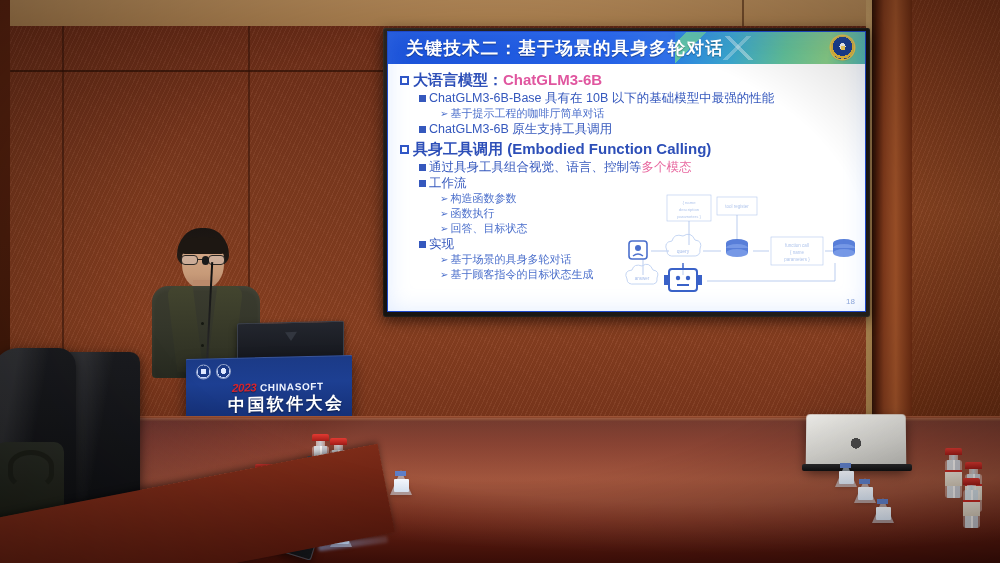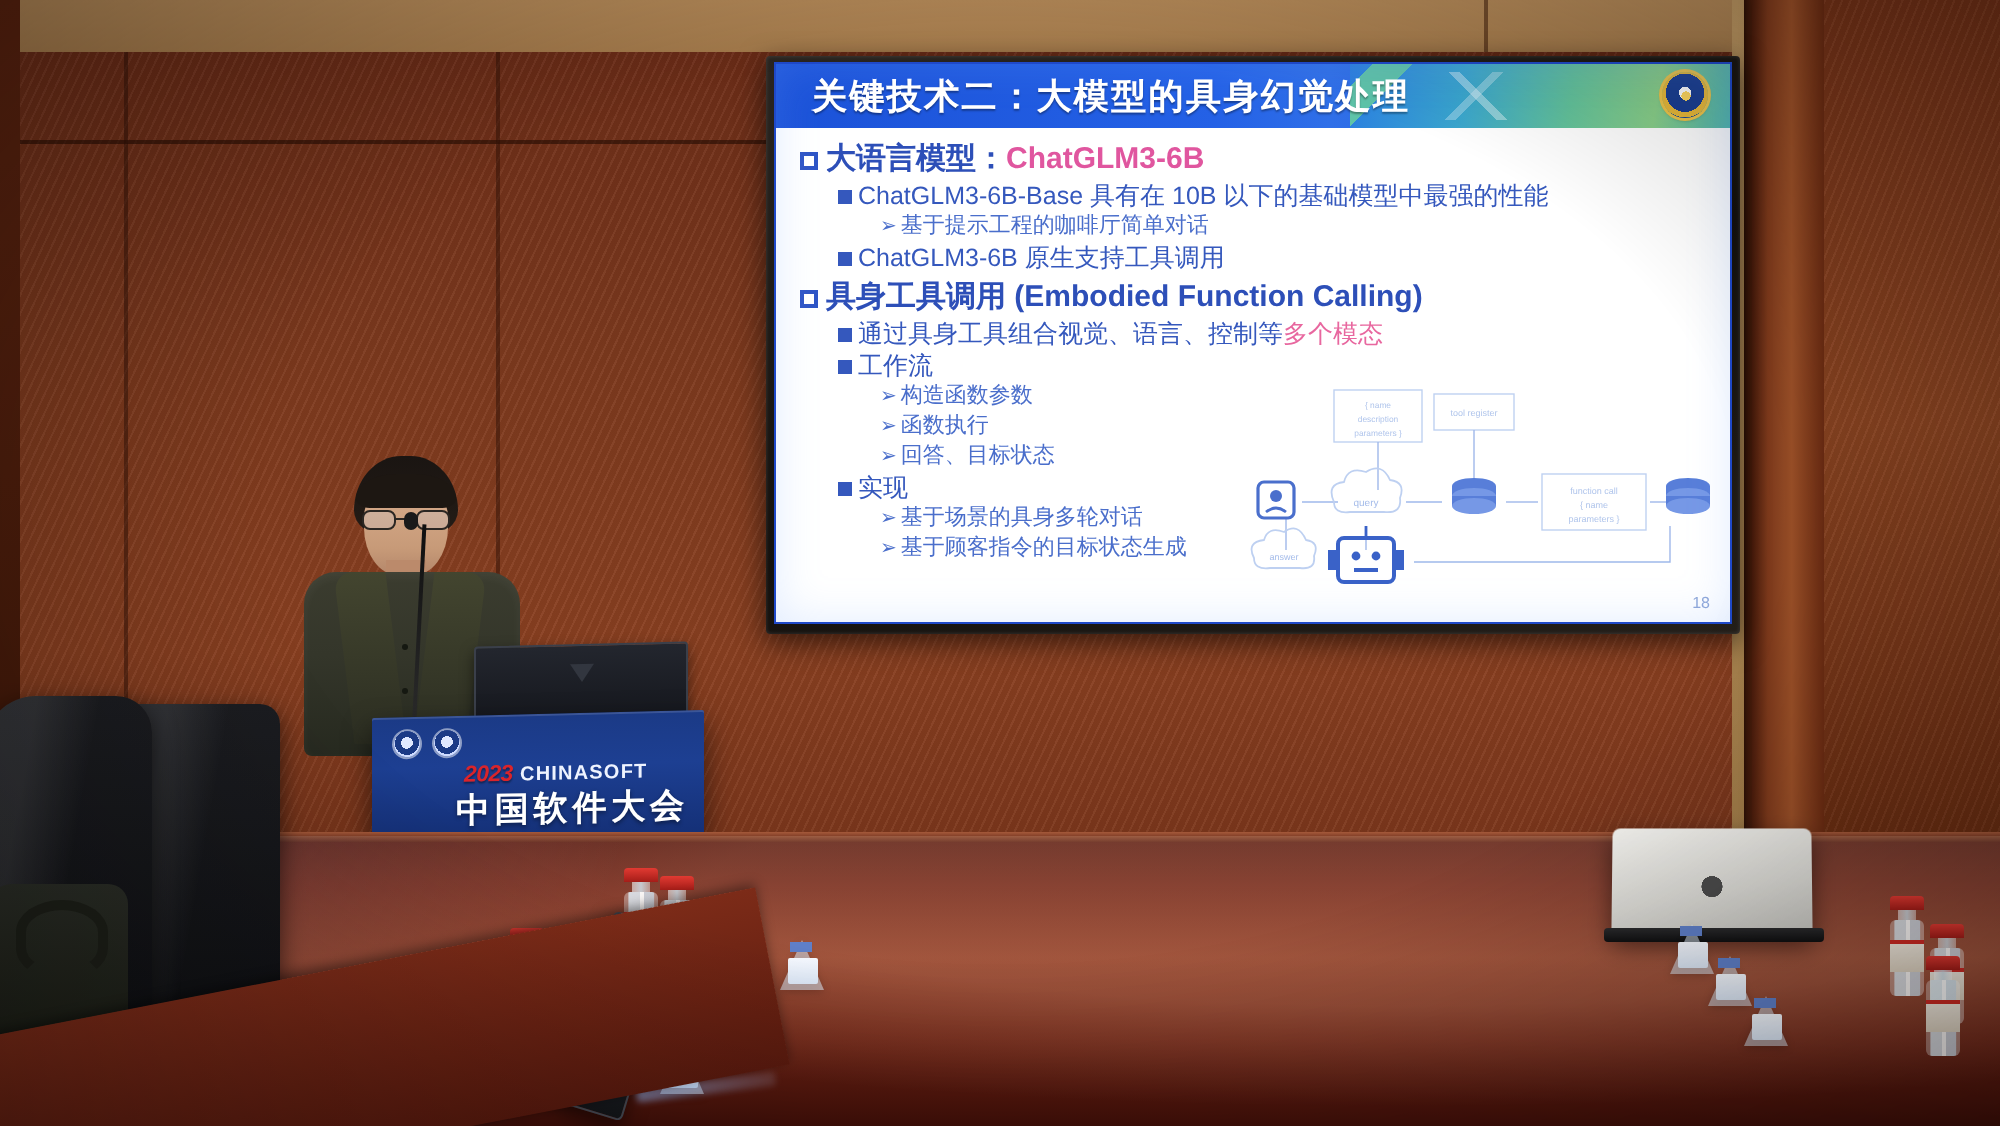--- a/index.html
+++ b/index.html
@@ -402,21 +402,21 @@
   <div class="pillar"></div>
   <div class="right-bay"></div>
 
   <div class="tv-bezel">
     <div class="tv-screen">
 
       <div class="slide-titlebar">
         <div class="tb-deco"></div>
         <div class="tb-chev"></div>
         <div class="tb-emblem"></div>
-        <div class="slide-title">关键技术二：大模型的具身幻觉处理</div>
+        <div class="slide-title">关键技术二：基于场景的具身多轮对话</div>
       </div>
 
       <div class="slide-body">
 
         <div class="ln l1">
           <span class="mk"></span>
           <span>大语言模型：</span>
           <span class="hl">ChatGLM3-6B</span>
         </div>
 

